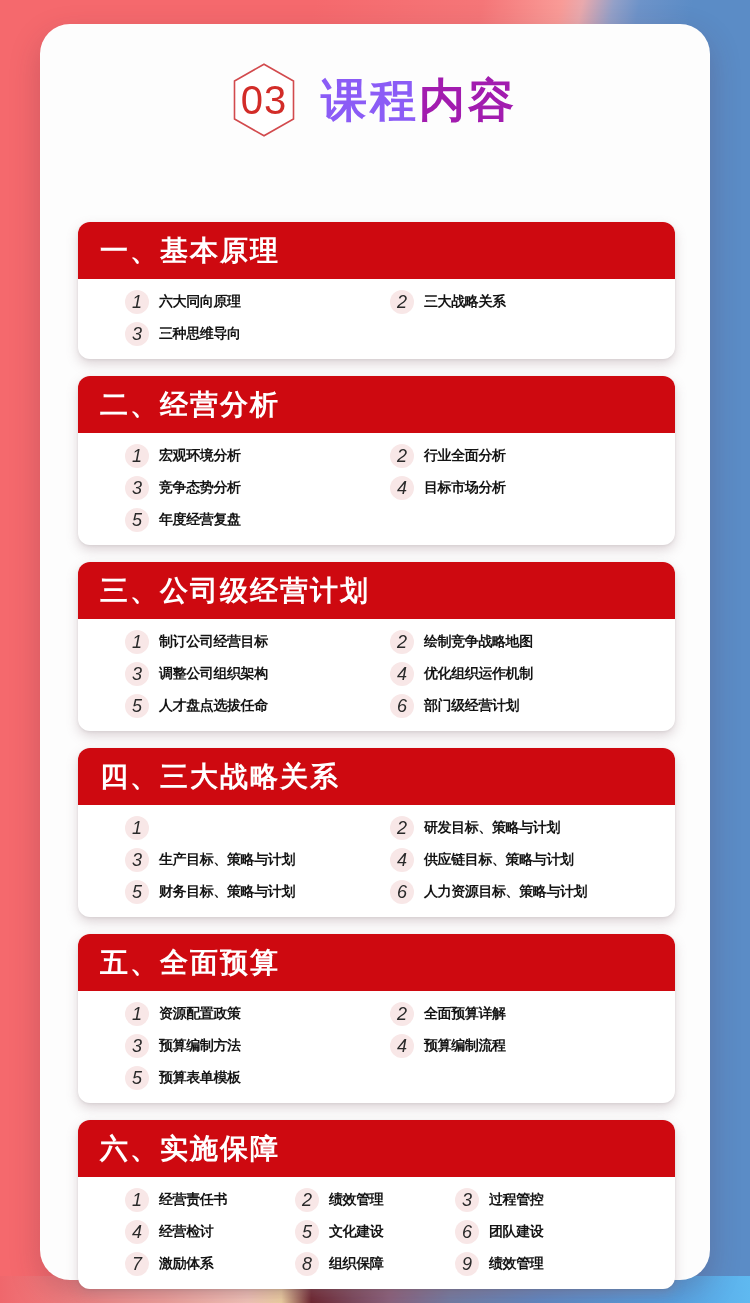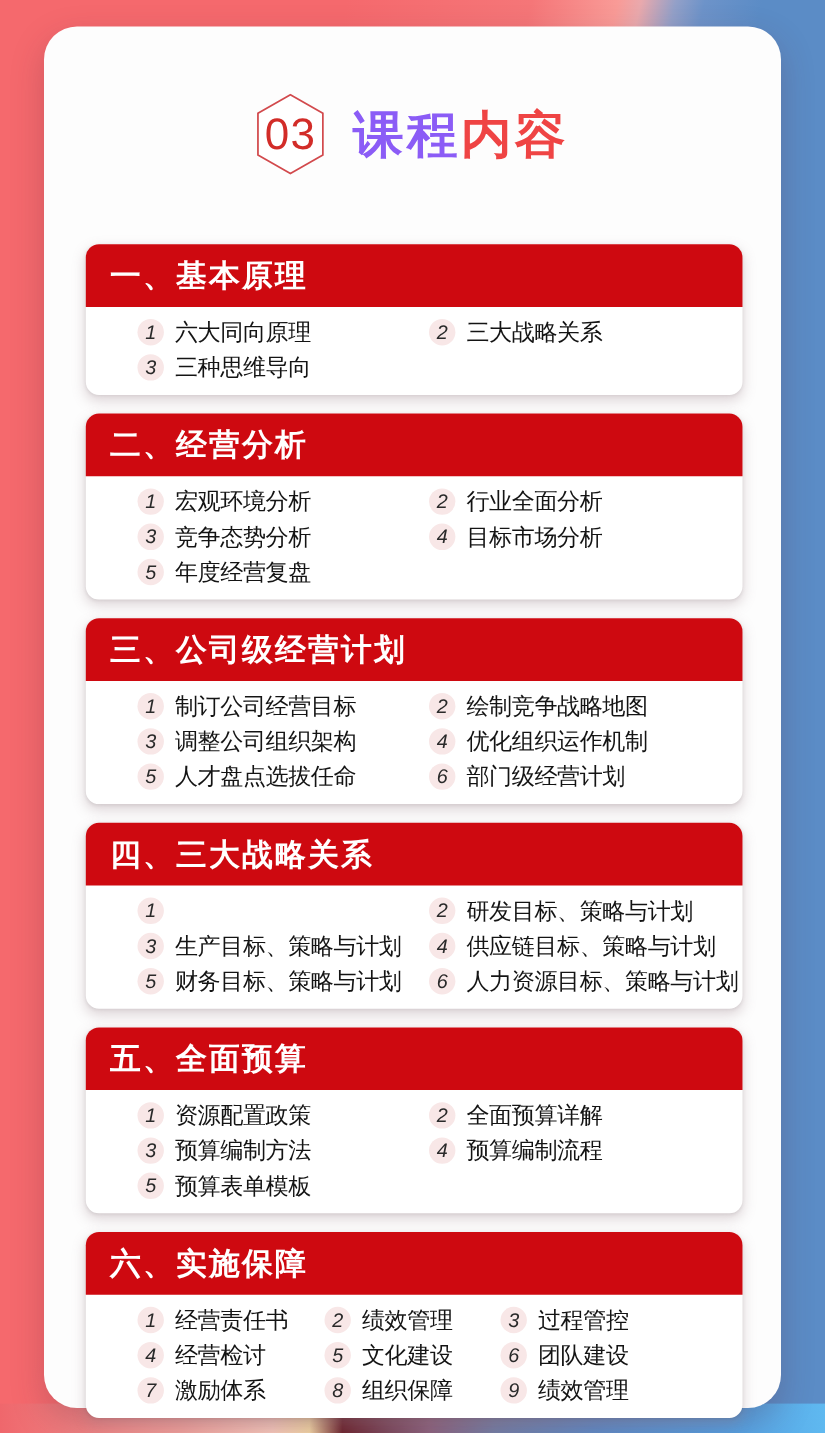--- a/index.html
+++ b/index.html
@@ -31,21 +31,21 @@
     position: absolute;
     left: 40px; top: 24px;
     width: 670px; height: 1256px;
     background: #fdfdfd;
     border-radius: 30px;
     box-shadow: 0 12px 30px rgba(90, 40, 60, 0.25);
   }
 
   .header-block {
     position: absolute;
-    top: 60px; left: 0; right: 0;
+    top: 38px; left: 0; right: 0;
     height: 76px;
     display: flex;
     align-items: center;
     justify-content: center;
     gap: 26px;
   }
   .hexagon {
     position: relative;
     width: 62px; height: 74px;
     flex: 0 0 auto;
@@ -63,21 +63,21 @@
     letter-spacing: 1px;
   }
   .main-title {
     font-size: 46px;
     font-weight: 900;
     letter-spacing: 3px;
     line-height: 1;
     white-space: nowrap;
   }
   .main-title .t-black { color: #8b5cf6; }
-  .main-title .t-red   { color: #ef4444; }
+  .main-title .t-red   { color: #a21caf; }
 
   .cards {
     position: absolute;
     top: 198px; left: 38px;
     width: 597px;
     display: flex;
     flex-direction: column;
     gap: 17px;
   }
 
@@ -124,22 +124,22 @@
     display: inline-flex;
     align-items: center;
     justify-content: center;
     font-style: italic;
     font-size: 18px;
     font-weight: 500;
     color: #2a2a2a;
     margin-right: 10px;
   }
   .label {
-    font-size: 21px;
-    font-weight: 400;
+    font-size: 14px;
+    font-weight: 700;
     letter-spacing: -0.4px;
     color: #141414;
   }
 </style>
 </head>
 <body>
 
 <div class="bg-bottom-band"></div>
 
 <div class="panel">

